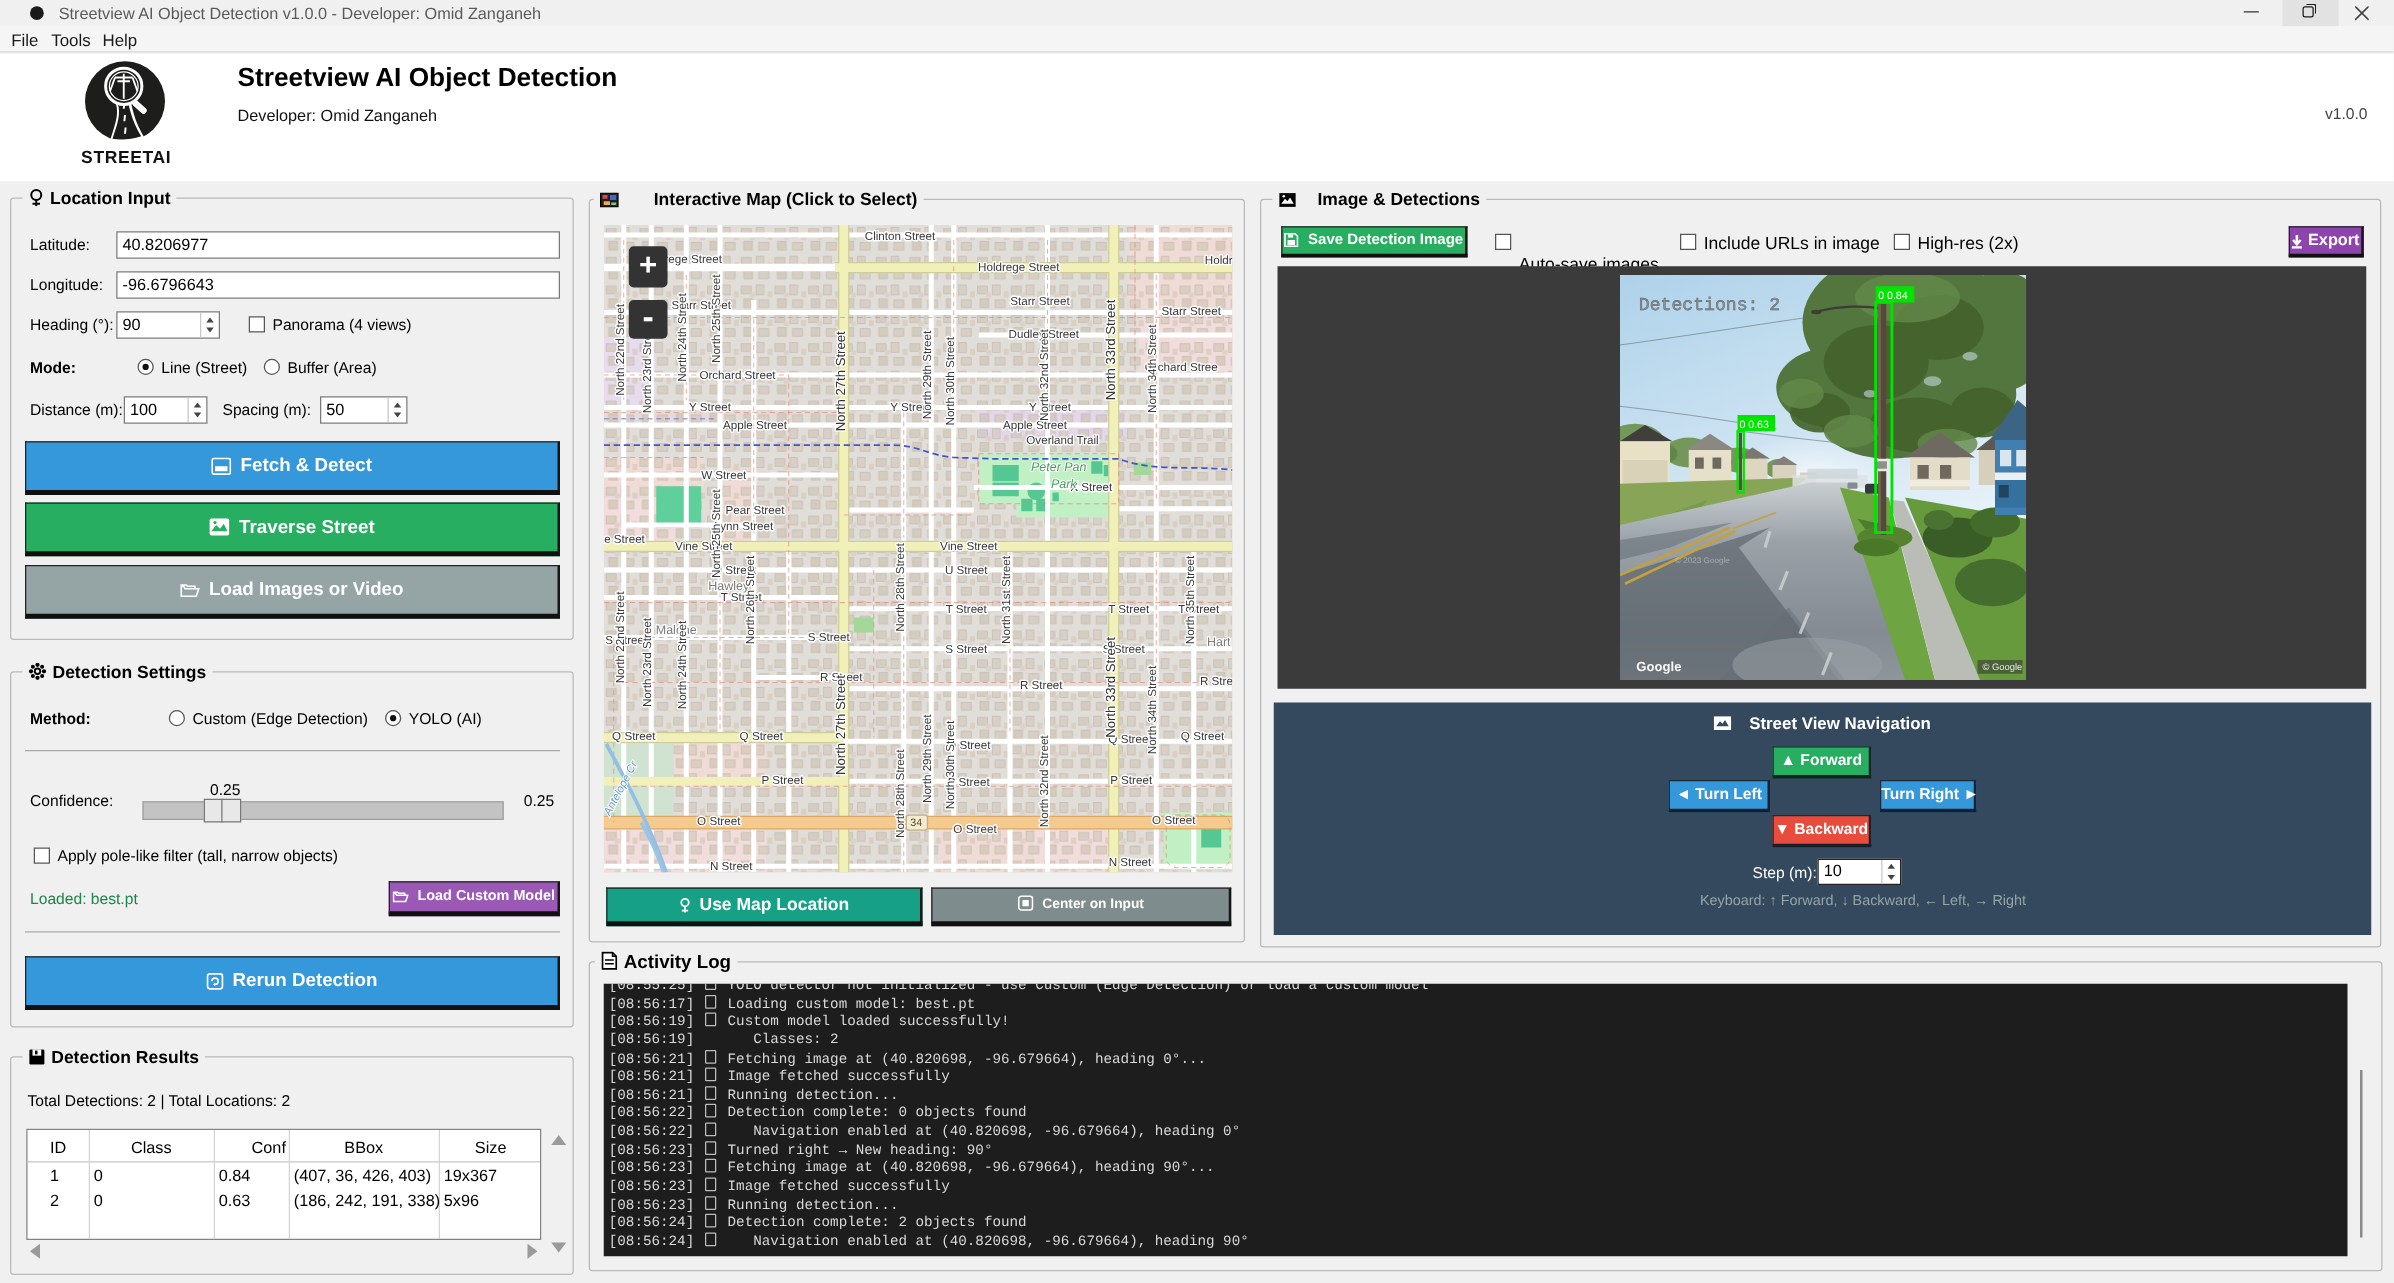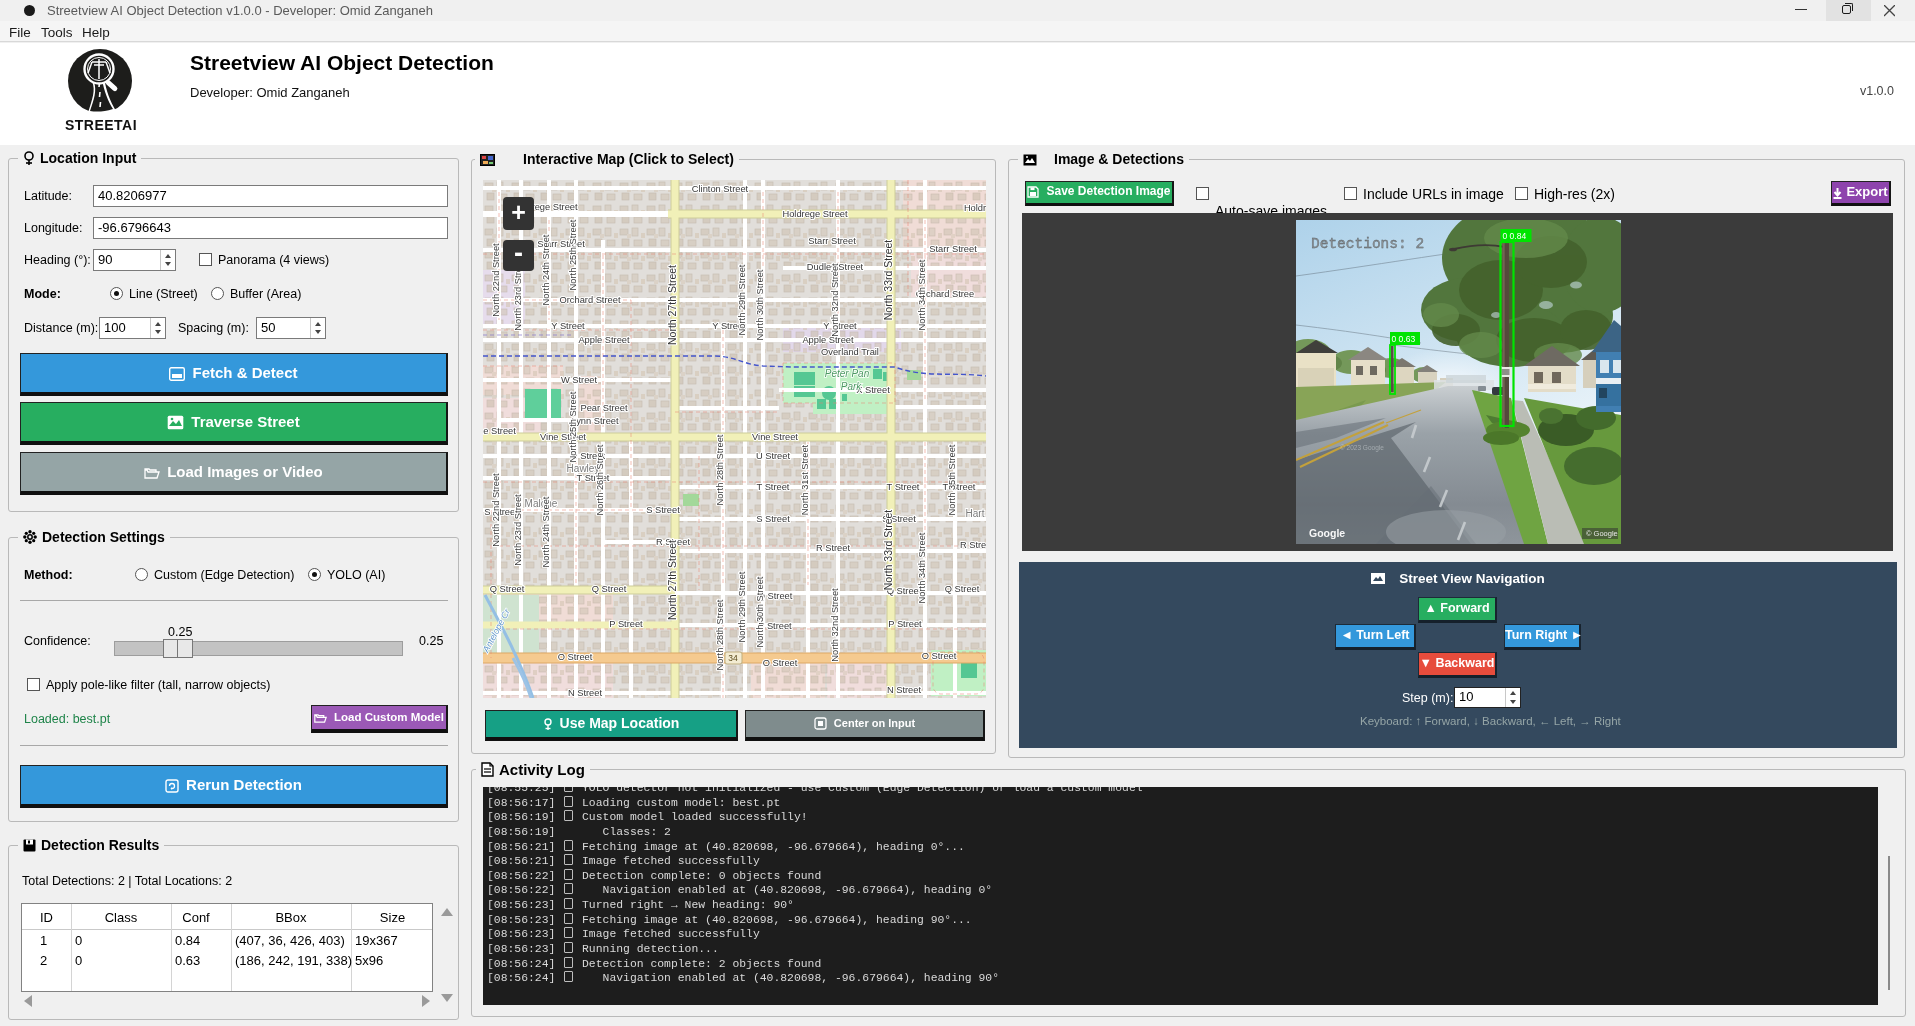--- a/index.html
+++ b/index.html
@@ -203,21 +203,21 @@
 </div>
 <div class="lbl" style="left:22px; top:874px;">Total Detections: 2 | Total Locations: 2</div>
 <div id="dtable" style="left:21px; top:903px; width:412px; height:89px;">
   <div style="position:absolute; left:0; top:25px; width:100%; height:1px; background:#c9c9c9;"></div>
   <div class="vline" style="left:49px;"></div>
   <div class="vline" style="left:149px;"></div>
   <div class="vline" style="left:209px;"></div>
   <div class="vline" style="left:329px;"></div>
   <div class="hd" style="left:0; top:6px; width:49px;">ID</div>
   <div class="hd" style="left:49px; top:6px; width:100px;">Class</div>
-  <div class="hd" style="left:136px; top:6px; width:60px;padding-left:16px;">Conf</div>
+  <div class="hd" style="left:155px; top:6px; width:60px;padding-left:16px;">Conf</div>
   <div class="hd" style="left:209px; top:6px; width:120px;">BBox</div>
   <div class="hd" style="left:329px; top:6px; width:83px;">Size</div>
   <div class="cell" style="left:18px; top:29px;">1</div>
   <div class="cell" style="left:53px; top:29px;">0</div>
   <div class="cell" style="left:153px; top:29px;">0.84</div>
   <div class="cell" style="left:213px; top:29px;">(407, 36, 426, 403)</div>
   <div class="cell" style="left:333px; top:29px;">19x367</div>
   <div class="cell" style="left:18px; top:49px;">2</div>
   <div class="cell" style="left:53px; top:49px;">0</div>
   <div class="cell" style="left:153px; top:49px;">0.63</div>
@@ -713,20 +713,21 @@
       </svg>Activity Log</div>
 </div>
 <div id="console" style="left:483px; top:787px; width:1395px; height:218px;">
 <div style="margin-top:-6px; padding-left:4px;">
 <div class="ln">[08:55:25] <span class="ic"></span> YOLO detector not initialized - use Custom (Edge Detection) or load a custom model</div>
 <div class="ln">[08:56:17] <span class="ic"></span> Loading custom model: best.pt</div>
 <div class="ln">[08:56:19] <span class="ic"></span> Custom model loaded successfully!</div>
 <div class="ln">[08:56:19] <span style="display:inline-block;width:13px;"></span>    Classes: 2</div>
 <div class="ln">[08:56:21] <span class="ic"></span> Fetching image at (40.820698, -96.679664), heading 0°...</div>
 <div class="ln">[08:56:21] <span class="ic"></span> Image fetched successfully</div>
+<div class="ln">[08:56:21] <span class="ic"></span> Running detection...</div>
 <div class="ln">[08:56:22] <span class="ic"></span> Detection complete: 0 objects found</div>
 <div class="ln">[08:56:22] <span class="ic"></span>    Navigation enabled at (40.820698, -96.679664), heading 0°</div>
 <div class="ln">[08:56:23] <span class="ic"></span> Turned right → New heading: 90°</div>
 <div class="ln">[08:56:23] <span class="ic"></span> Fetching image at (40.820698, -96.679664), heading 90°...</div>
 <div class="ln">[08:56:23] <span class="ic"></span> Image fetched successfully</div>
 <div class="ln">[08:56:23] <span class="ic"></span> Running detection...</div>
 <div class="ln">[08:56:24] <span class="ic"></span> Detection complete: 2 objects found</div>
 <div class="ln">[08:56:24] <span class="ic"></span>    Navigation enabled at (40.820698, -96.679664), heading 90°</div>
 </div>
 </div>

